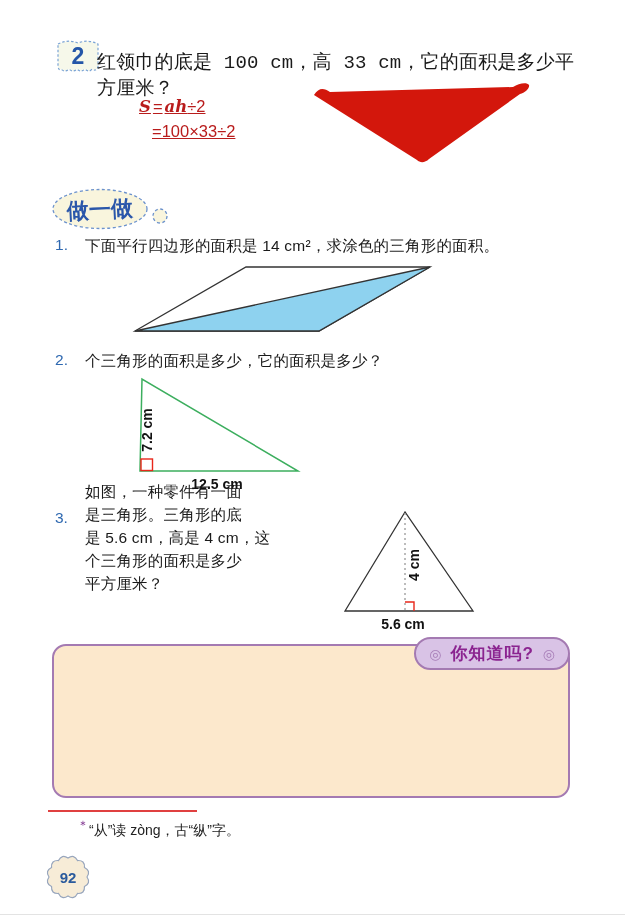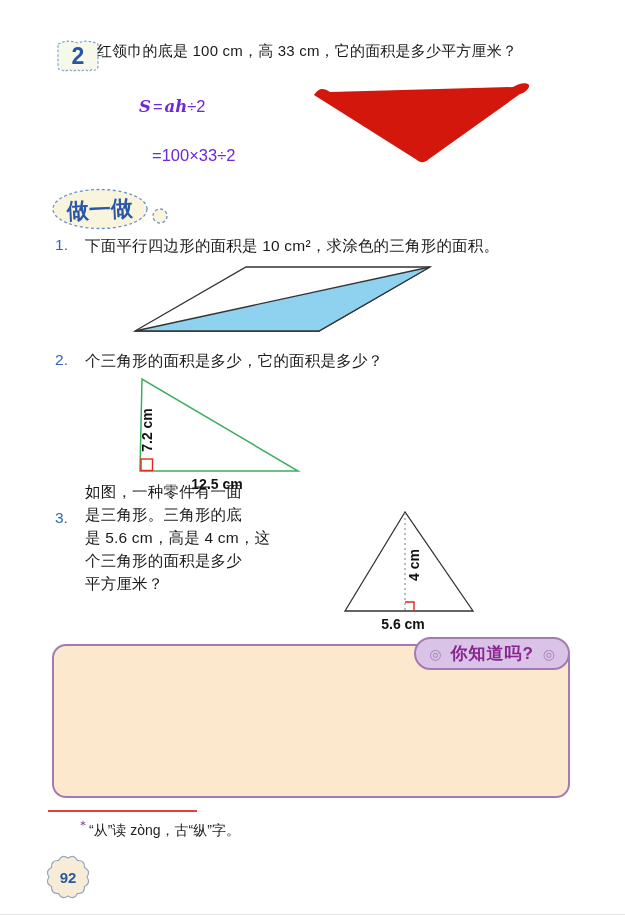--- a/index.html
+++ b/index.html
@@ -5,24 +5,24 @@
   * { margin:0; padding:0; box-sizing:border-box; }
   html,body { background:#ffffff; }
   .page {
     position:relative; width:625px; height:915px; background:#ffffff;
     font-family:"Liberation Sans","DejaVu Sans",sans-serif; color:#1a1a1a;
     overflow:hidden;
   }
   .abs { position:absolute; }
 
   
-  .example-question { left:97px; top:42px; width:490px; font-size:15px; letter-spacing:0.2px; }
-  .solution { left:139px; top:94px; font-size:16.5px; line-height:24px; color:#6d28d9; }
+  .example-question { left:97px; top:49px; width:490px; font-size:19px; letter-spacing:0.2px;font-family:Liberation Mono, monospace; }
+  .solution { left:139px; top:94px; font-size:16.5px; line-height:24px; color:#b91c1c;text-decoration:underline; }
   .solution .math-var { font-family:"DejaVu Serif","Liberation Serif",serif; font-style:italic; font-weight:bold; }
-  .solution .indent { padding-left:13px;margin-top:24px; }
+  .solution .indent { padding-left:13px; }
   .solution .eq { padding:0 2px; }
 
   
   .prob { left:55px; top:0; display:flex; font-size:15.5px; letter-spacing:0.2px; }
   .prob .num { color:#2e68b0; width:30px; flex:0 0 30px; }
   #p1 { top:236px; }
   #p2 { top:351px; }
   .p3-num { left:55px; top:509px; color:#2e68b0; font-size:15.5px; }
   .p3-text { left:85px; top:480px; width:245px; font-size:15.5px; line-height:23px; white-space:pre-line; letter-spacing:0.2px; }
 
@@ -76,21 +76,21 @@
   </svg>
 
   <svg class="abs" style="left:50px; top:185px;" width="132" height="52" viewBox="0 0 132 52">
     <ellipse cx="50" cy="24" rx="47" ry="19.5" fill="#f9f5dd" stroke="#6c92cc" stroke-width="1.3" stroke-dasharray="3,2.5"></ellipse>
     <circle cx="110" cy="31" r="7" fill="#f9f5dd" stroke="#6c92cc" stroke-width="1.3" stroke-dasharray="3,2.5"></circle>
     <text x="50" y="32" text-anchor="middle" font-size="22" font-weight="bold" fill="#2b57aa" transform="rotate(-3 50 26)">做一做</text>
   </svg>
 
   <div class="abs prob" id="p1">
     <span class="num">1.</span>
-    <span>下面平行四边形的面积是 10 cm²，求涂色的三角形的面积。</span>
+    <span>下面平行四边形的面积是 14 cm²，求涂色的三角形的面积。</span>
   </div>
 
   <svg class="abs" style="left:125px; top:261px;" width="315" height="78" viewBox="0 0 315 78">
     <polygon points="10,70 121,6 305,6 194,70" fill="#ffffff" stroke="#333" stroke-width="1.3"></polygon>
     <polygon points="10,70 305,6 194,70" fill="#8ed2ef" stroke="#333" stroke-width="1.3"></polygon>
   </svg>
 
   <div class="abs prob" id="p2">
     <span class="num">2.</span>
     <span>个三角形的面积是多少，它的面积是多少？</span>

